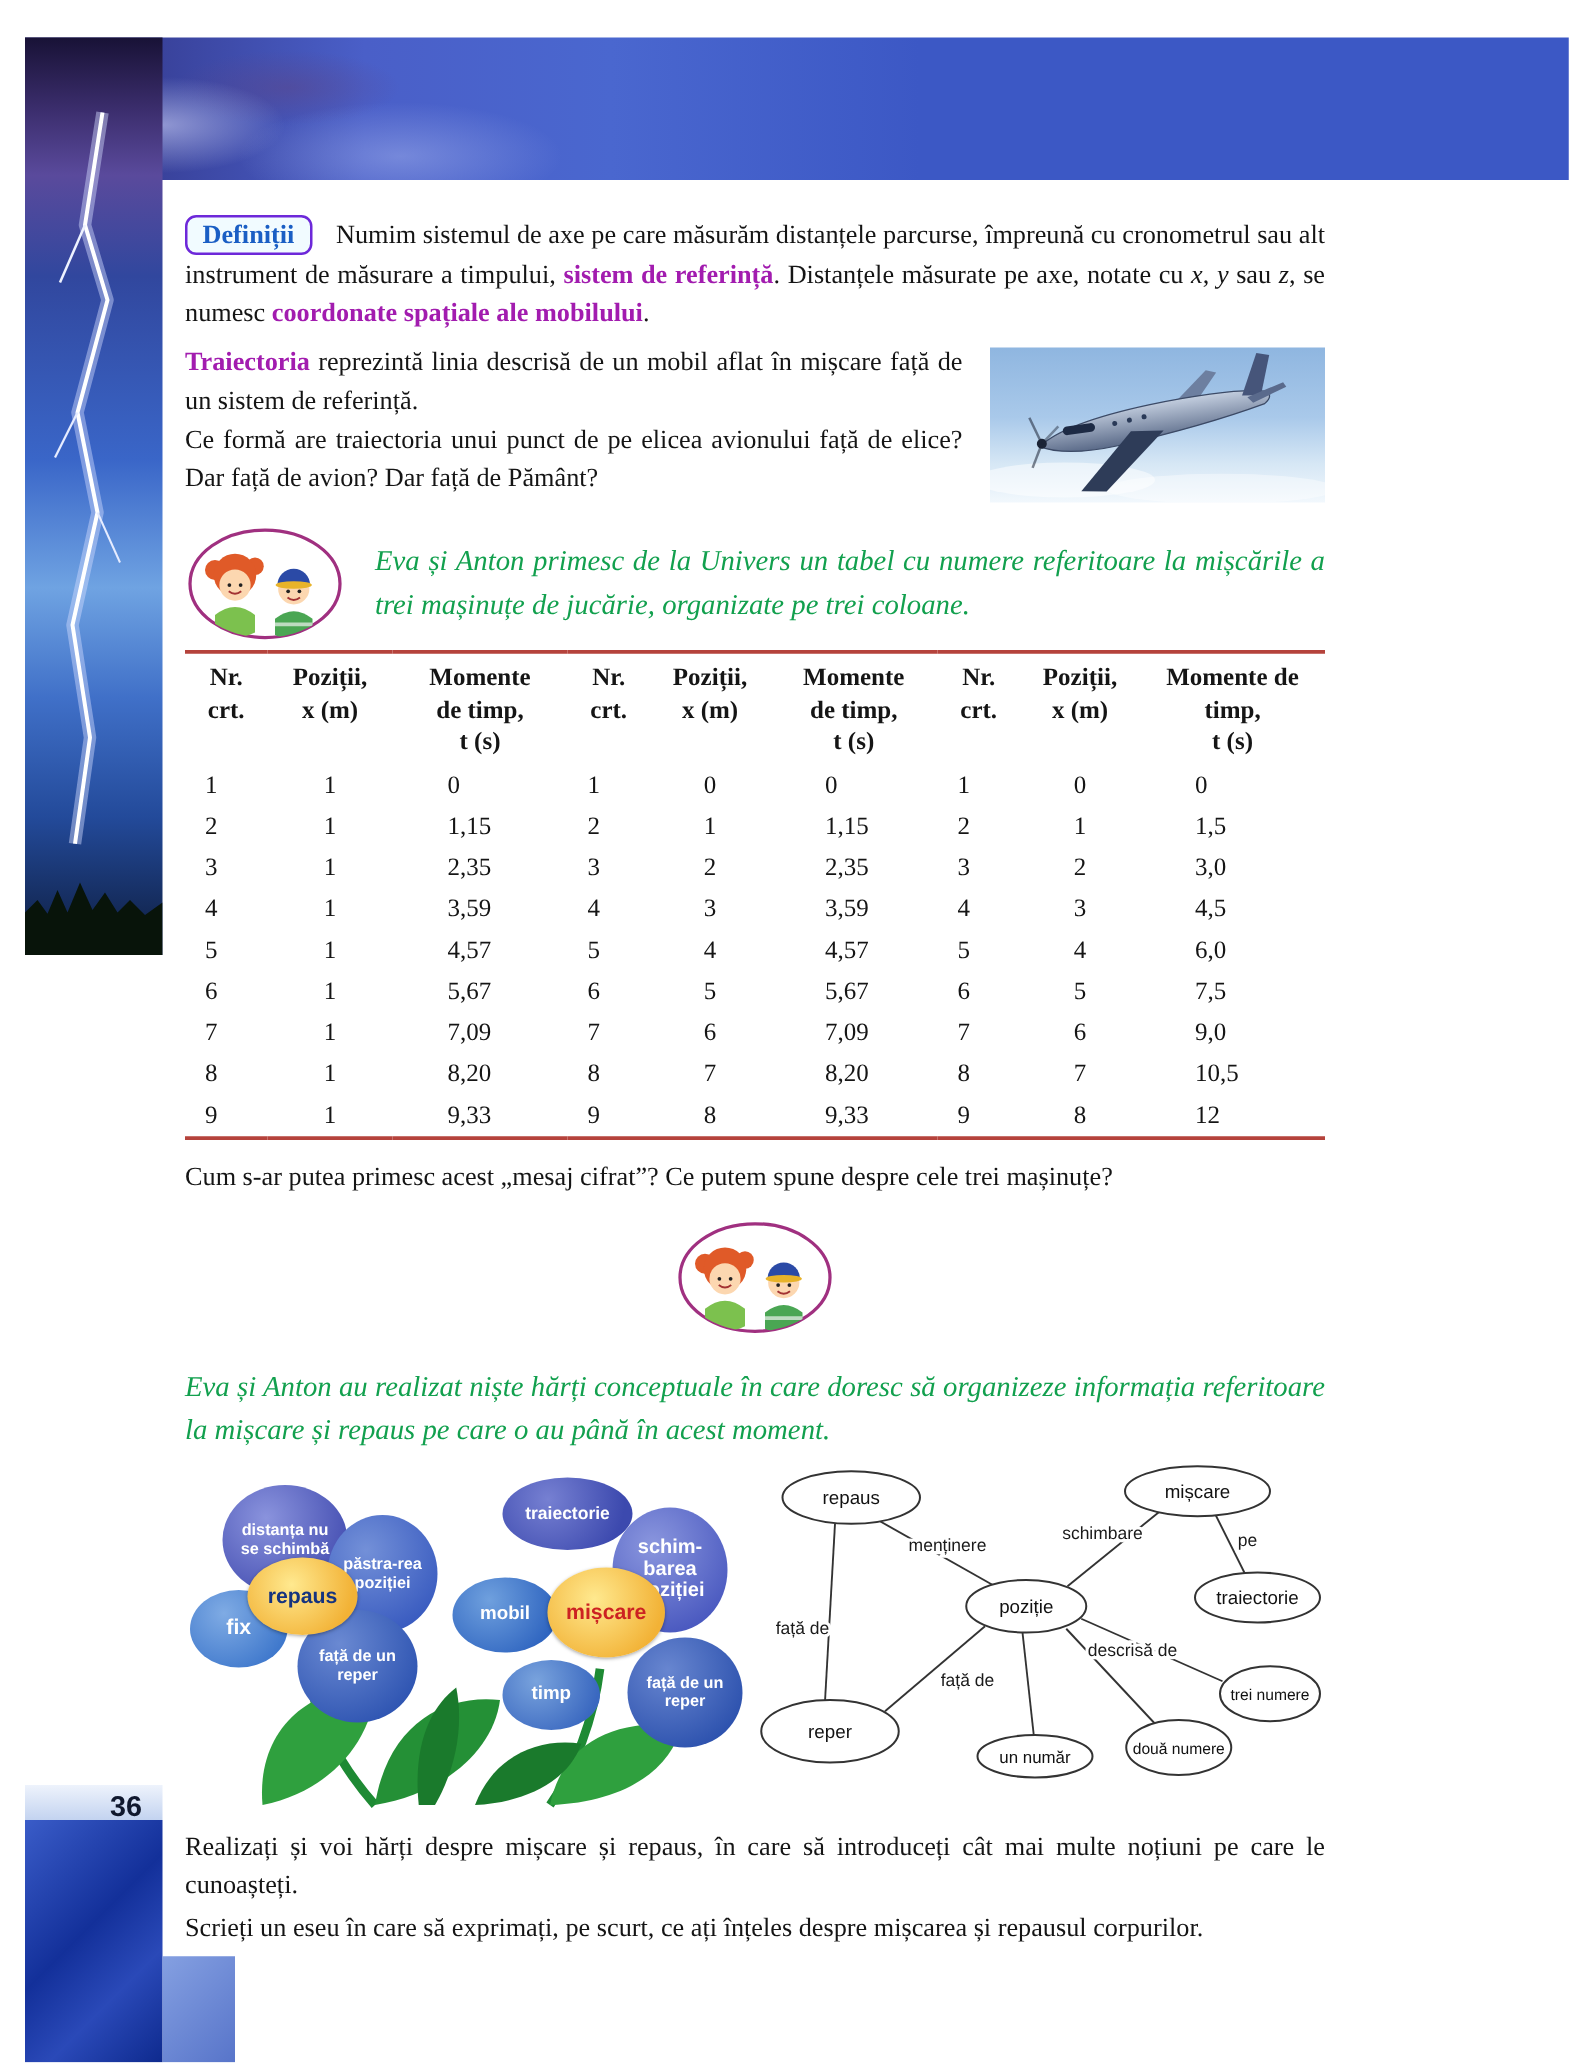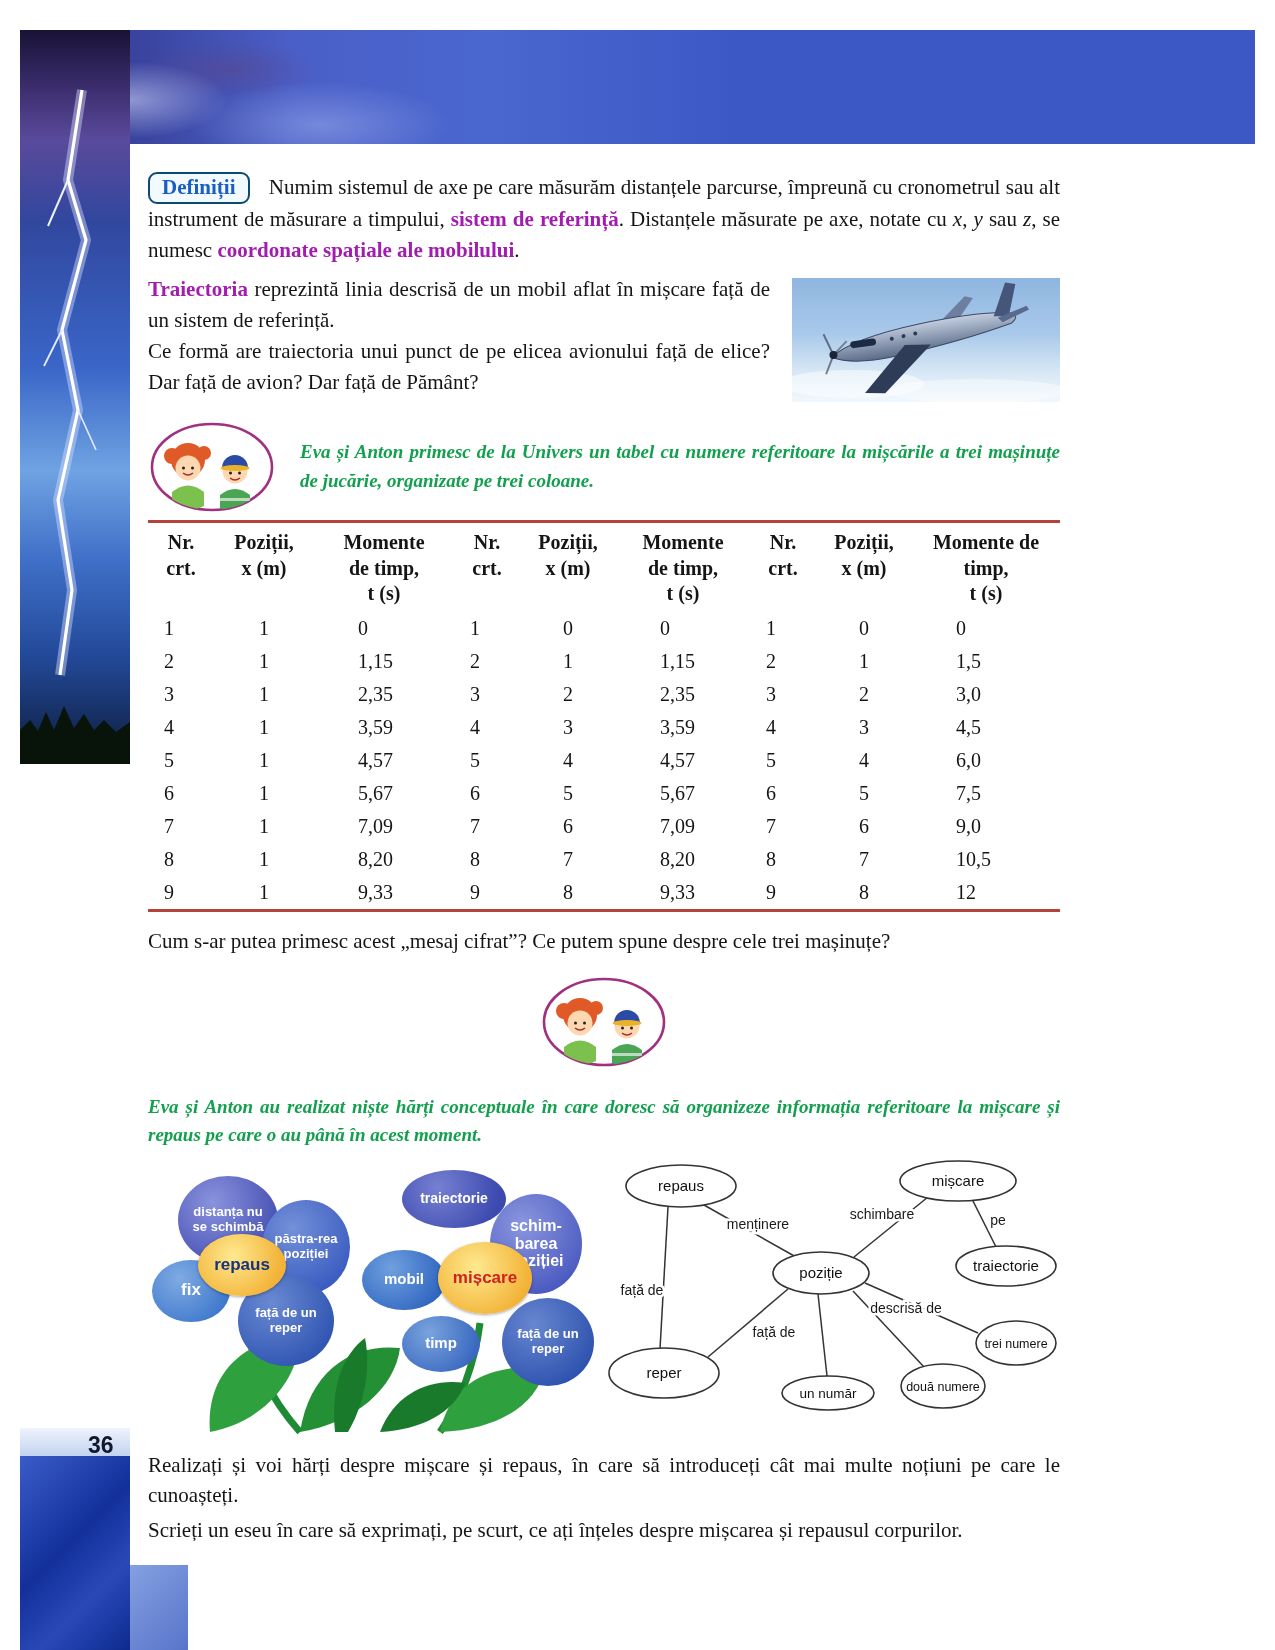--- a/index.html
+++ b/index.html
@@ -41,38 +41,38 @@
     font-family:"Liberation Sans", sans-serif; font-weight:bold; font-size:23px; color:#10182e;
   }
 
   
   .content { position:absolute; left:148px; top:172px; width:912px; }
   .body-text { font-size:21px; line-height:1.47; text-align:justify; }
   .seg-n { }
   .seg-bb { color:#a21caf; font-weight:bold; }
   .seg-i { font-style:italic; }
   .def-box {
-    display:inline-block; border:2px solid #0c4a6e; border-radius:9px;
+    display:inline-block; border:2px solid #6d28d9; border-radius:9px;
     padding:0 12px 2px; margin-right:14px; color:#1a5ec4; font-weight:bold;
     background:#f1fbff; font-size:21px; line-height:1.25;
   }
 
   .plane-wrap { margin-top:8px; display:flow-root; }
   .plane-figure {
     float:right; width:268px; height:124px; margin:4px 0 6px 22px;
     background:linear-gradient(180deg,#8fb6e0 0%, #a9c9ea 45%, #d6e7f5 75%, #f2f8fd 100%);
   }
   .plane-figure svg { width:100%; height:100%; display:block; }
   .q-gap { }
 
   .eva-block { display:flex; align-items:center; gap:24px; margin-top:12px; }
   .avatar { width:128px; height:94px; flex:none; }
   .avatar svg { width:100%; height:100%; display:block; }
   .green-italic {
-    color:#12a04e; font-style:italic; font-size:19px; line-height:1.5; text-align:justify;font-weight:bold;
+    color:#12a04e; font-style:italic; font-size:23px; line-height:1.5; text-align:justify;
   }
 
   
   .data-table {
     width:100%; border-collapse:collapse; margin-top:6px; font-size:20px;
     border-top:3px solid #b5433c; border-bottom:3px solid #b5433c;
   }
   .data-table th {
     font-weight:bold; white-space:pre-line; text-align:center; vertical-align:top;
     padding:7px 2px 5px; line-height:1.28;

